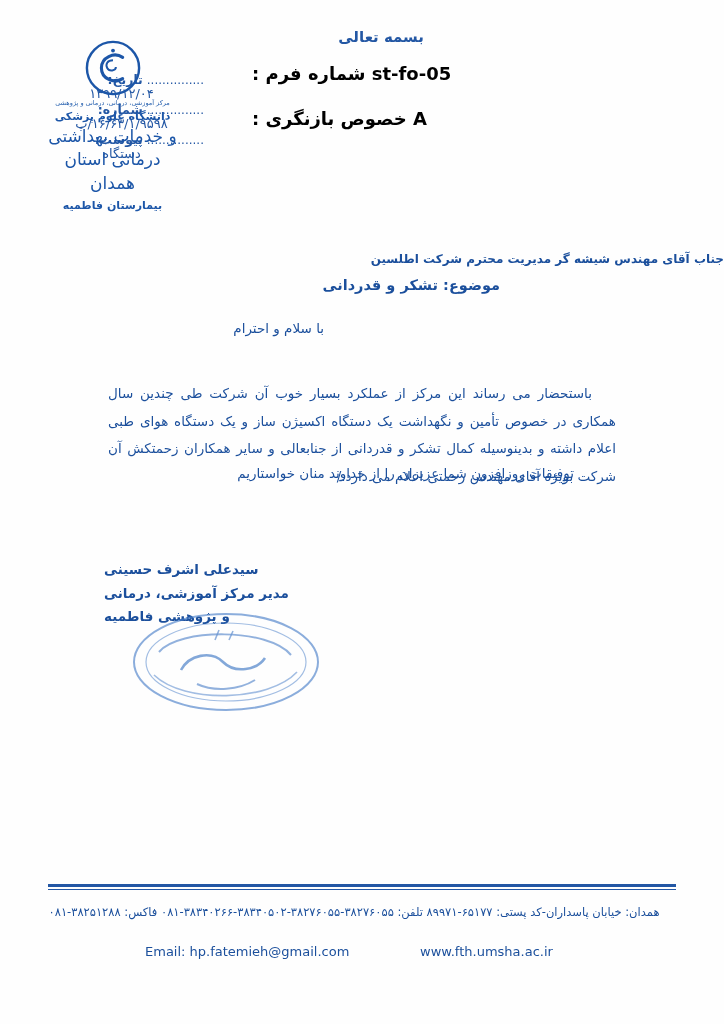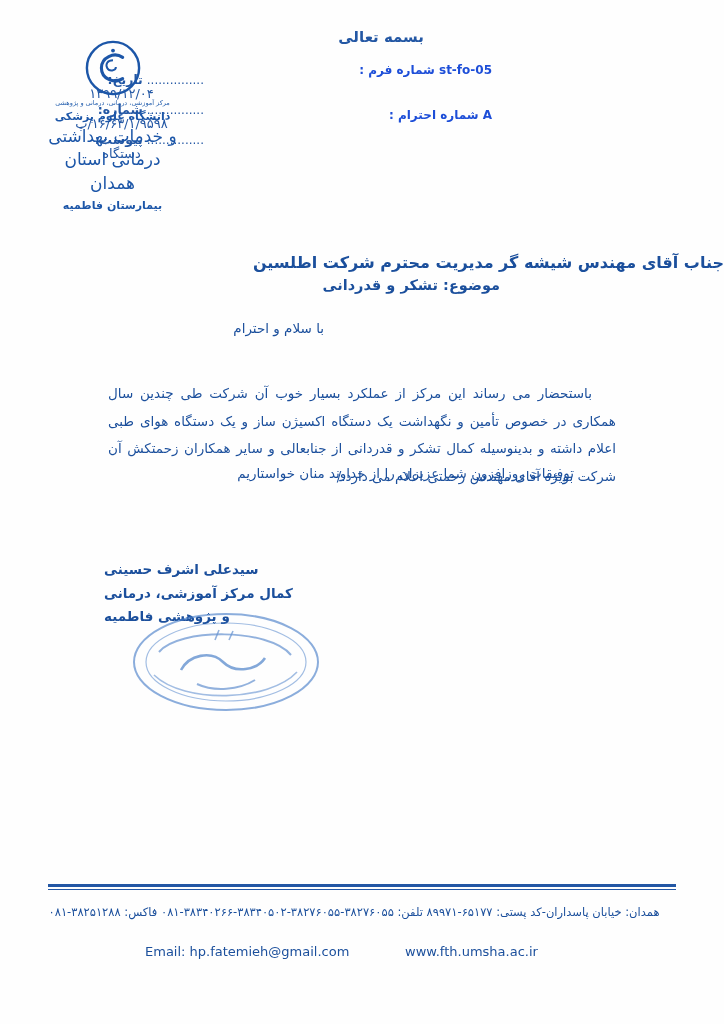--- a/index.html
+++ b/index.html
@@ -39,23 +39,23 @@
     text-align: right;
     font-size: 15px;
     color: #2357a4;
     font-weight: bold;
   }
 
   .form-line {
     position: absolute;
     right: 232px;
     width: 240px;
-    text-align: right;
-    font-size: 12px;
-    color: #1d4ed8;
+    text-align: left;
+    font-size: 18px;
+    color: #000000;
     font-weight: bold;
     direction: rtl;
   }
   .form-no { top: 45px; }
   .insp-no { top: 90px; }
 
   .form-line .val-ltr {
     direction: ltr;
     unicode-bidi: embed;
     display: inline-block;
@@ -135,21 +135,21 @@
     font-weight: bold;
   }
 
   
   .addressee {
     position: absolute;
     top: 248px;
     right: 0;
     width: 500px;
     text-align: right;
-    font-size: 16px;
+    font-size: 12px;
     font-weight: bold;
     color: #1b4f9c;
     line-height: 1.9;
   }
   .subject {
     position: absolute;
     top: 277px;
     right: 224px;
     font-size: 14.5px;
     font-weight: bold;
@@ -248,41 +248,41 @@
     color: #1b4f9c;
     direction: ltr;
   }
   .footer-contact .email {
     position: absolute;
     left: 145px;
     top: 0;
   }
   .footer-contact .site {
     position: absolute;
-    left: 405px;
+    left: 420px;
     top: 0;
   }
 </style>
 </head>
 <body>
 
 <div class="page">
 
   <div class="header">
 
     <div class="bismillah">بسمه تعالی</div>
 
     <div class="form-line form-no">
       <span class="val-ltr">st-fo-05</span>
       <span>شماره فرم :</span>
     </div>
 
     <div class="form-line insp-no">
       <span class="val-ltr">A</span>
-      <span>شماره احترام :</span>
+      <span>خصوص بازنگری :</span>
     </div>
 
     <div class="meta">
       <div class="meta-row">
         <span class="meta-dots">...............</span>
         <span class="meta-label">تاریخ:</span>
       </div>
       <div class="meta-value">۱۳۹۹/۱۲/۰۴</div>
 
       <div class="meta-row">
@@ -319,21 +319,21 @@
   <div class="greeting">با سلام و احترام</div>
 
   <div class="body-text">
     <p class="indent">باستحضار می رساند این مرکز از عملکرد بسیار خوب آن شرکت طی چندین سال همکاری در خصوص تأمین و نگهداشت یک دستگاه اکسیژن ساز و یک دستگاه هوای طبی اعلام داشته و بدینوسیله کمال تشکر و قدردانی از جنابعالی و سایر همکاران زحمتکش آن شرکت بویژه آقای مهندس رحمتی اعلام می دارد./</p>
   </div>
 
   <div class="closing">توفیقات روزافزون شما عزیزان را از خداوند منان خواستاریم</div>
 
   <div class="signature">
     <div>سیدعلی اشرف حسینی</div>
-    <div>کمال مرکز آموزشی، درمانی</div>
+    <div>مدیر مرکز آموزشی، درمانی</div>
     <div>و پژوهشی فاطمیه</div>
   </div>
 
   <div class="stamp">
     <svg viewBox="0 0 215 125" width="215" height="125" aria-hidden="true">
       <ellipse cx="107" cy="62" rx="92" ry="48" fill="none" stroke="#4a7fc8" stroke-width="2" opacity=".75"></ellipse>
       <ellipse cx="107" cy="62" rx="80" ry="39" fill="none" stroke="#4a7fc8" stroke-width="1.2" opacity=".6"></ellipse>
       <path d="M40 52 C60 28, 150 28, 172 55" fill="none" stroke="#4a7fc8" stroke-width="2" opacity=".7"></path>
       <path d="M35 75 C65 104, 150 102, 178 72" fill="none" stroke="#4a7fc8" stroke-width="1.6" opacity=".6"></path>
       <path d="M62 70 C70 55, 92 50, 104 62 C116 74, 138 70, 146 58" fill="none" stroke="#4a7fc8" stroke-width="2.6" opacity=".8"></path>

